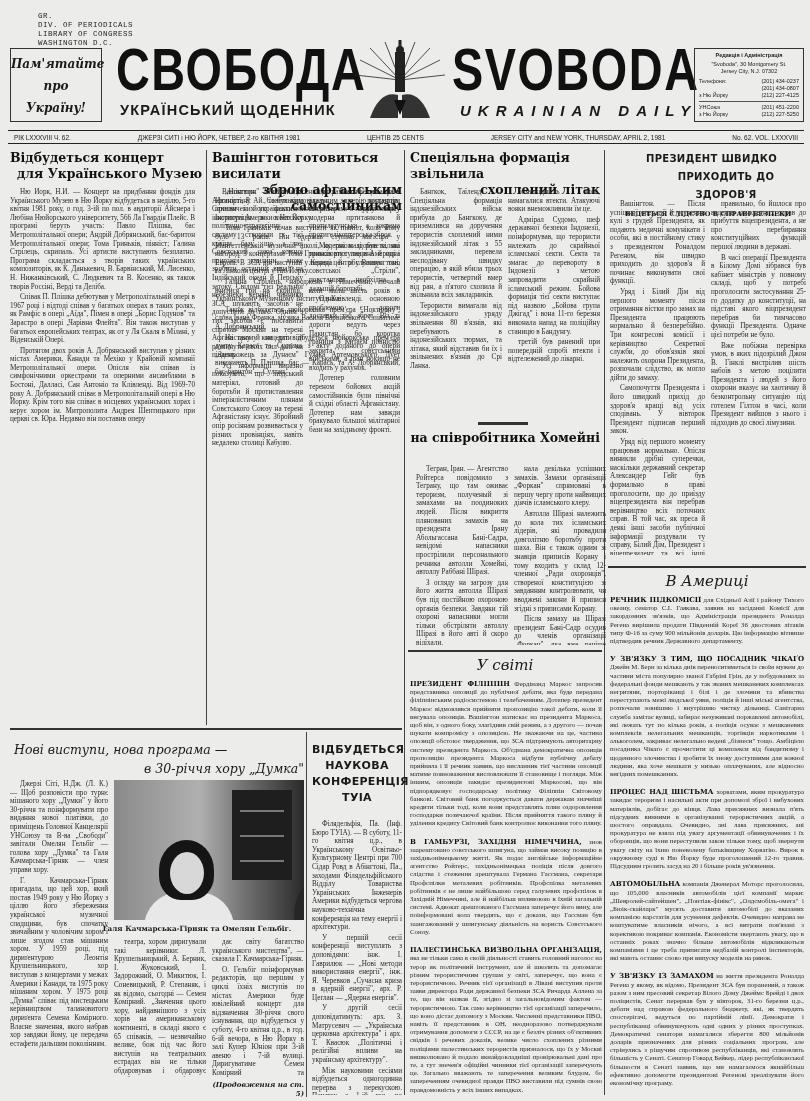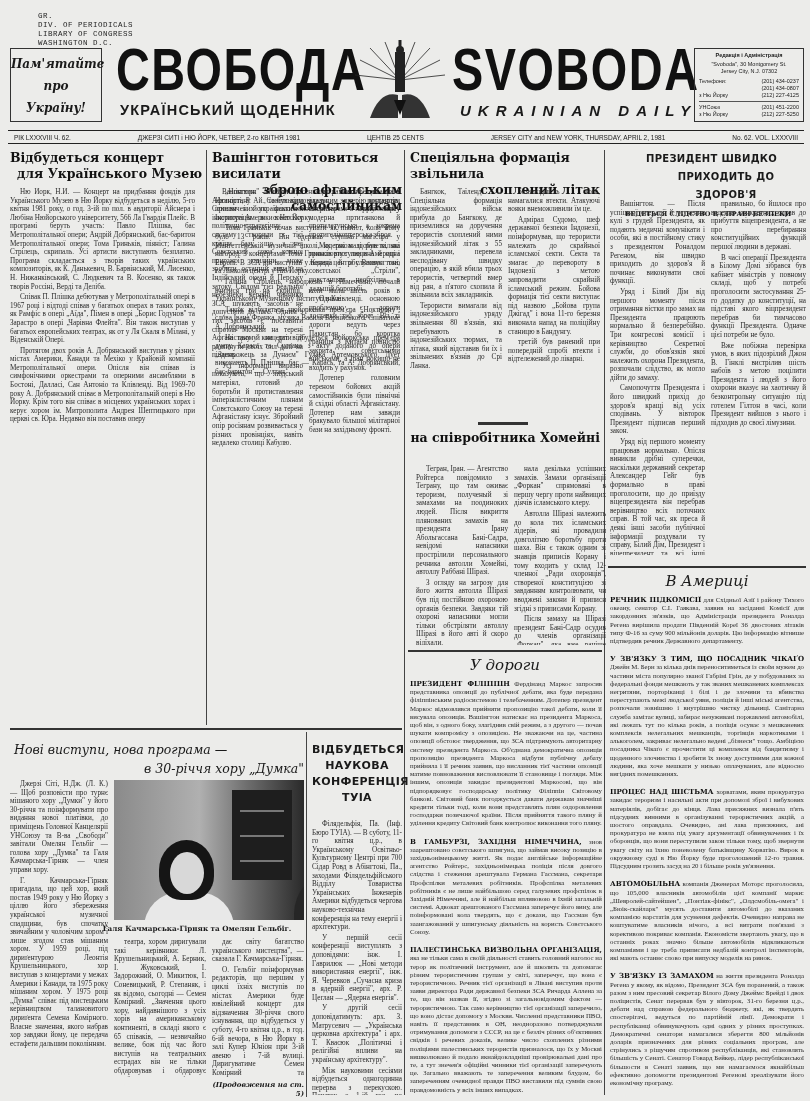--- a/index.html
+++ b/index.html
@@ -212,21 +212,21 @@
 <div class="abs section-title" style="left:608px; top:572px; width:198px;">В Америці</div>
 <div class="abs" style="left:610px; top:596px; width:194px; height:500px; overflow:hidden;">
   <div class="brief"><b>РЕЧНИК ПІДКОМІСІЇ</b> <span>для Східньої Азії і району Тихого океану, сенатор С.І. Гаякава, заявив на засіданні Комісії для закордонних зв'язків, що Адміністрація президента Роналда Регена вирішила продати Південній Кореї 36 двостових літаків типу Ф-16 за суму 900 мільйонів доларів. Цю інформацію вітнише підтвердив речник Державного департаменту.</span></div>
   <div class="brief"><b>У ЗВ'ЯЗКУ З ТИМ, ЩО ПОСАДНИК ЧІКАҐО</b> <span>Джейн М. Берн за кілька днів переноситиметься із своїм мужем до частини міста популярно званої Габріні Грін, де у побудованих за федеральні фонди мешкають у так званих мешканевих комплексах негритяни, порторіканці і білі і де злочини та вбивства переступають межі людської уяви, поліція й інші міські агентства, розпочали зовнішню і внутрішню чистку дільниці. Санітарна служба замітає вулиці, забирає незуживані поржавлені автомобілі, які лежать тут по кілька років, а поліція осуває з мешканевих комплексів нелегальних мешканців, торгівців наркотиками і алькоголем, закриває нелегально ведені „бізнеси" тощо. Амбіцією посадника Чікаґо є прочистити ці комплекси від бандитизму і щоденного злочинства і зробити їх знову доступними для кожної людини, яка хоче мешкати у низько оплачуваних, але відносно вигідних помешканнях.</span></div>
   <div class="brief"><b>ПРОЦЕС НАД ШІСТЬМА</b> <span>хорватами, яким прокуратура закидає тероризм і насильні акти при допомозі зброї і вибухових матеріялів, добігає до кінця. Лава присяжних визнала п'ять підсудних винними в організуванні терористичних акцій, а шостого оправдала. Очевидно, ані лава присяжних, ані прокуратура не взяла під увагу аргументації обвинувачених і їх оборонців, що вони переступили закон тільки тому, щоб звернути увагу світу на їхню поневолену батьківщину Хорватію. Вирок в окружному суді в Ню Йорку буде проголошений 12-го травня. Підсудним грозить засуд на 20 і більше років ув'язнення.</span></div>
   <div class="brief"><b>АВТОМОБІЛЬНА</b> <span>компанія Дженерал Моторс проголосила, що 105,000 власників автомобілів цієї компанії марки: „Шевролей-сайтейшен", „Понтіак-фінікс", „Олдсмобіль-омега" і „Бюік-скайларк" мусять доставити автомобілі до вказаних компанією варстатів для усунення дефектів. Очевидно направа не коштуватиме власників нічого, а всі витрати пов'язані з корективою покриває компанія. Економісти звертають увагу, що в останніх роках значно більше автомобілів відкликаються компаніями і це треба приписати недбалій контролі інспекторів, які мають останнє слово при випуску моделів на ринок.</span></div>
   <div class="brief"><b>У ЗВ'ЯЗКУ ІЗ ЗАМАХОМ</b> <span>на життя президента Роналда Регена у якому, як відомо, Президент ЗСА був поранений, а також разом з ним пресовий секретар Білого Дому Джеймс Брейді і двох поліцистів, Сенат перервав був у вівторок, 31-го березня ц.р., дебати над справою федерального бюджету, які, як твердять спостерігачі, ведуться по партійній лінії. Демократи і республіканці обвинувачують одні одних у різних проступках. Демократичні сенатори намагалися зберегти 800 мільйонів доларів призначених для різних соціальних програм, але стрінулись з рішучим спротивом республіканців, які становлять більшість у Сенаті. Сенатор Говард Бейкер, лідер республіканської більшости в Сенаті заявив, що ми намагаємося якнайбільш ефективно допомогти президентові Регенові зреалізувати його економічну програму.</span></div>
 </div>
 
 <div class="abs hrule" style="left:408px; top:650px; width:194px;"></div>
-<div class="abs section-title" style="left:408px; top:656px; width:194px;">У дороги</div>
+<div class="abs section-title" style="left:408px; top:656px; width:194px;">У світі</div>
 <div class="abs" style="left:410px; top:680px; width:192px; height:415px; overflow:hidden;">
   <div class="brief"><b>ПРЕЗИДЕНТ ФІЛІППІН</b> <span>Фердінанд Маркос запросив представника опозиції до публічної дебати, яка буде передана філіппінським радіосистемою і телебаченням. Дотепер президент Маркос відмовлявся прийняти пропозицію такої дебати, коли її висувала опозиція. Вашінгтон натискає на президента Маркоса, щоб він, з одного боку, злагіднив свій режим, а з другого — почав шукати компромісу з опозицією. Не зважаючи на це, частина опозиції обстоює твердження, що ЗСА підтримують авторитарну систему президента Маркоса. Об'єднана демократична опозиція пропозицію президента Маркоса відбути публічну дебату прийняла і її речник заявив, що висланник тієї частини опозиції матиме повноваження висловлювати її становище і погляди. Між іншим, опозиція закидає президентові Маркосові, що він підпорядковує господарську політику Філіппін Світовому банкові. Світовий банк погоджується давати державам значніші кредити тільки тоді, коли вони представлять плян оздоровлення господарки позичаючої країни. Після прийняття такого пляну й уділення кредиту Світовий банк контролює виконання того пляну.</span></div>
   <div class="brief"><b>В ГАМБУРЗІ, ЗАХІДНЯ НІМЕЧЧИНА,</b> <span>знов заарештовано совєтського шпигуна, що займав високу позицію в західньонімецькому житті. Як подає англійське інформаційне агентство Ройтерс, західньонімецька поліція після довгого слідства і стеження арештувала Германа Гассмана, секретаря Профспілки металевих робітників. Профспілка металевих робітників є не лише найбільшою серед галузевих профспілок в Західній Німеччині, але й найбільш впливовою в їхній загальній системі. Адвокат арештованого Гассмана заперечує його вину, але поінформовані кола твердять, що є докази, що Гассман був заангажований у шпигунську діяльність на користь Совєтського Союзу.</span></div>
   <div class="brief"><b>ПАЛЕСТИНСЬКА ВИЗВОЛЬНА ОРГАНІЗАЦІЯ,</b> <span>яка не тільки сама в своїй діяльності ставить головний наголос на терор як політичний інструмент, але й школить та допомагає різним терористичним групам у світі, заперечує, що вона є терористичною. Речник тієї організації в Лівані виступив проти заяви директора Ради державної безпеки ЗСА Ричарда Аллена за те, що він назвав її, згідно зі загальновідомим фактом — терористичною. Так само керівництво тієї організації заперечило, що воно дістає допомогу з Москви. Численні представники ПВО, навіть її представник в ОН, неодноразово потверджували отримування допомоги з СССР, на це є безліч різних об'єктивних свідків і речевих доказів, велике число схоплених різними поліціями палестинських терористів призналося, що їх у Москві вишколювано й подало якнайдокладніші провірювальні дані про те, а тут знечев'я офіційні чинники тієї організації заперечують це. Загально вважають те заперечення великим блудом, бо запереченням очевидної правди ПВО виставили під сумнів свою правдомовність у всіх інших випадках.</span></div>
 </div>
 
 <div class="abs hrule" style="left:10px; top:728px; width:392px;"></div>
 <div class="abs col-rule" style="left:306px; top:732px; height:365px;"></div>
 
 <div class="abs" style="left:14px; top:742px; width:290px;">

